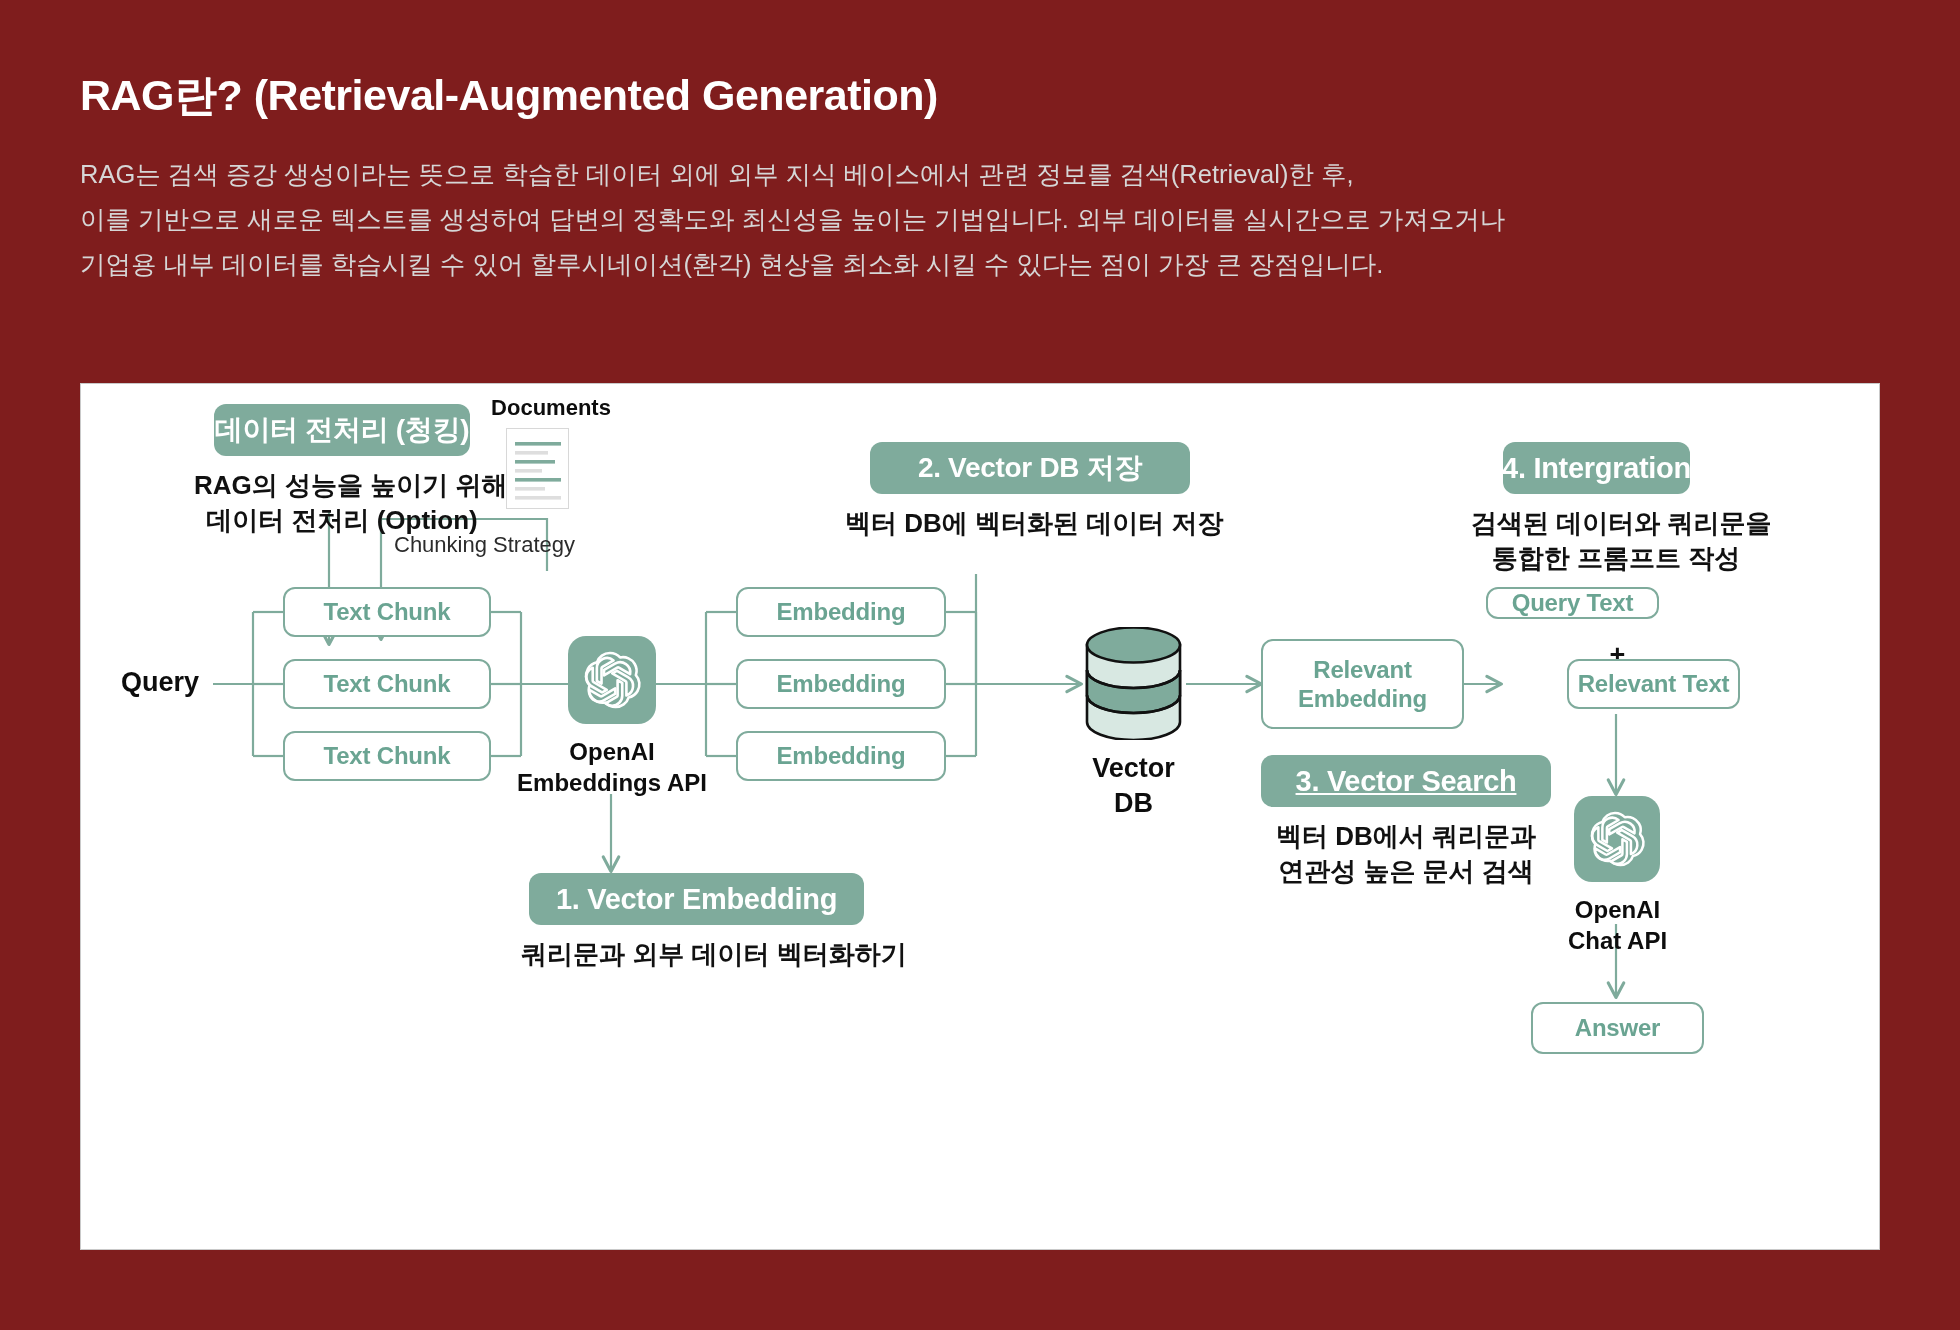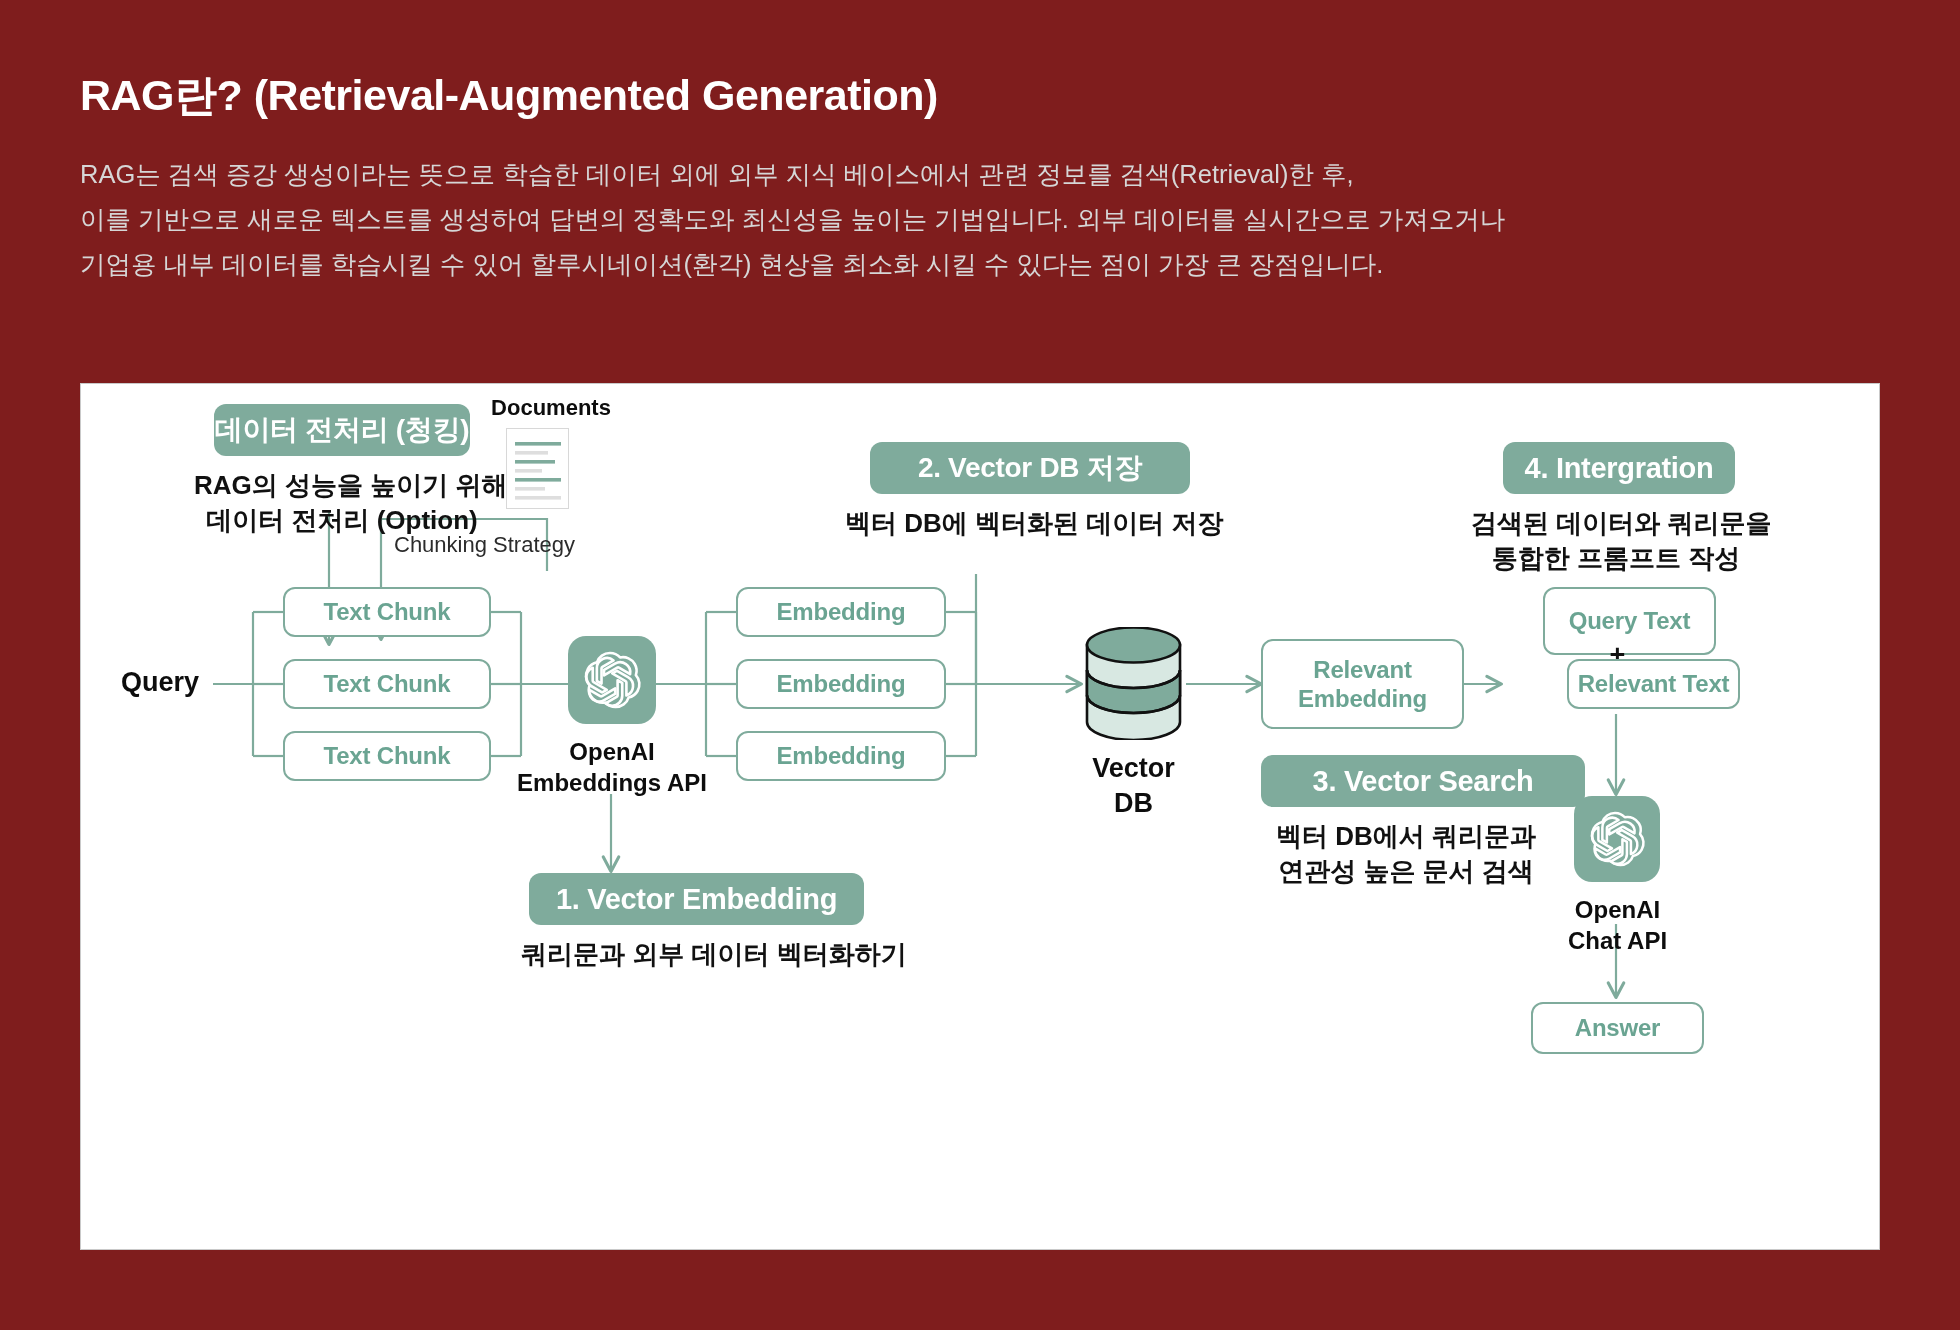--- a/index.html
+++ b/index.html
@@ -305,39 +305,39 @@
       <div class="abs blabel" style="left:985px;top:367px;width:135px;font-size:27px;line-height:1.28;">
         <div>Vector</div>
         <div>DB</div>
       </div>
 
       <div class="abs obox" style="left:1180px;top:255px;width:203px;height:90px;flex-direction:column;">
         <span>Relevant</span>
         <span>Embedding</span>
       </div>
 
-      <div class="abs badge" style="left:1422px;top:58px;width:232px;height:52px;">
+      <div class="abs badge" style="left:1422px;top:58px;width:187px;height:52px;">
         <span>4. Intergration</span>
       </div>
       <div class="abs caption" style="left:1390px;top:122px;width:290px;">
         <div>검색된 데이터와 쿼리문을</div>
         <div>통합한 프롬프트 작성</div>
       </div>
 
-      <div class="abs obox" style="left:1462px;top:203px;width:173px;height:68px;">
+      <div class="abs obox" style="left:1405px;top:203px;width:173px;height:32px;">
         <span>Query Text</span>
       </div>
       <div class="abs plus" style="left:1450px;top:258px;width:173px;">
         <span>+</span>
       </div>
       <div class="abs obox" style="left:1450px;top:275px;width:173px;height:50px;margin-left:36px;">
         <span>Relevant Text</span>
       </div>
 
-      <div class="abs badge" style="left:1180px;top:371px;width:324px;height:52px;">
+      <div class="abs badge" style="left:1180px;top:371px;width:290px;height:52px;text-decoration:underline;">
         <span>3. Vector Search</span>
       </div>
       <div class="abs caption" style="left:1180px;top:435px;width:290px;">
         <div>벡터 DB에서 쿼리문과</div>
         <div>연관성 높은 문서 검색</div>
       </div>
 
       <div class="abs oai-tile" style="left:1493px;top:412px;width:86px;height:86px;">
         <svg width="58" height="58" viewBox="0 0 24 24">
           <path fill="none" stroke="#ffffff" stroke-width="1.05" stroke-linejoin="round" stroke-linecap="round" d="M21.55 10.02a5.4 5.4 0 0 0-.46-4.43 5.44 5.44 0 0 0-5.86-2.6A5.4 5.4 0 0 0 11.15 1.2a5.44 5.44 0 0 0-5.18 3.76 5.4 5.4 0 0 0-3.6 2.62 5.44 5.44 0 0 0 .67 6.38 5.4 5.4 0 0 0 .46 4.43 5.44 5.44 0 0 0 5.86 2.6 5.4 5.4 0 0 0 4.08 1.8 5.44 5.44 0 0 0 5.19-3.77 5.4 5.4 0 0 0 3.6-2.62 5.44 5.44 0 0 0-.68-6.38z"></path>

